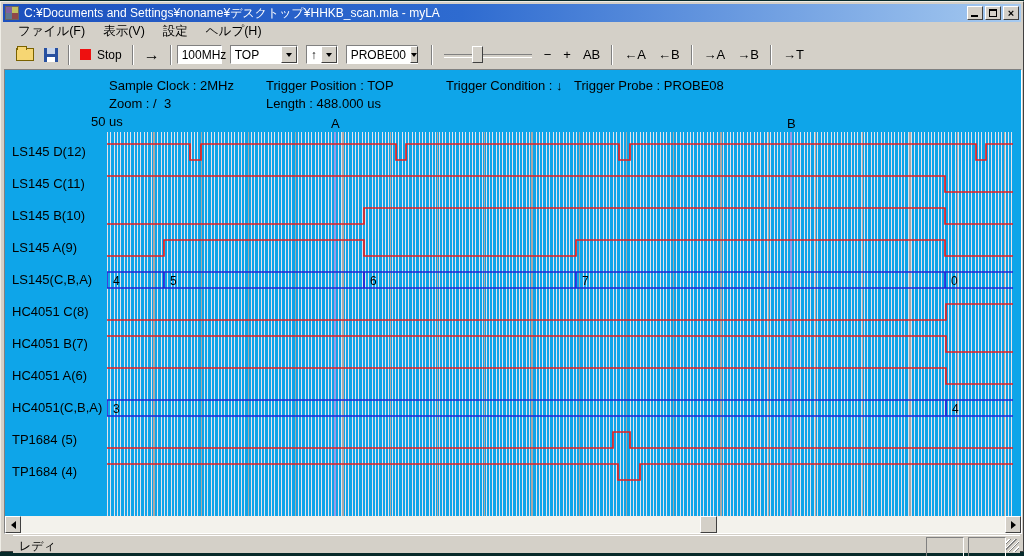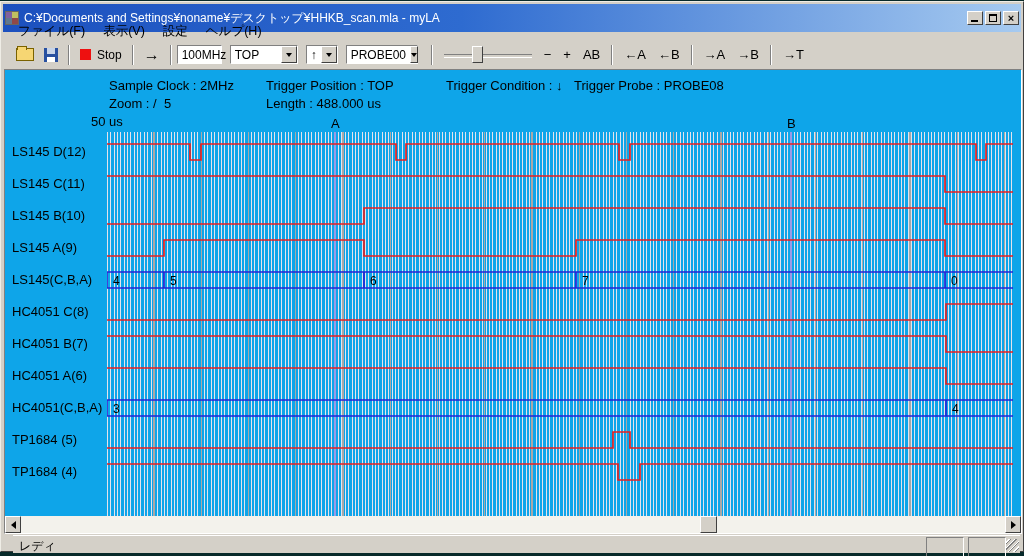--- a/index.html
+++ b/index.html
@@ -1,21 +1,21 @@
 <!DOCTYPE html>
 <html><head>
 <meta charset="utf-8">
 <style>
   html,body{margin:0;padding:0;}
   body{background:#072a2a;font-family:"Liberation Sans",sans-serif;}
   #page{position:relative;width:1024px;height:556px;background:#072a2a;overflow:hidden;}
   #win{position:absolute;left:0;top:1px;width:1024px;height:551px;background:#D4D0C8;
        border-top:1px solid #EFEDE6;border-left:1px solid #EFEDE6;border-right:1px solid #404040;border-bottom:1px solid #404040;box-sizing:border-box;}
   
-  #titlebar{position:absolute;left:2px;top:2px;right:2px;height:28px;
+  #titlebar{position:absolute;left:2px;top:2px;right:2px;height:18px;
     background:linear-gradient(90deg,#1C50BE 0%,#2E6BD0 45%,#A6CAF0 100%);
     display:flex;align-items:center;padding:0 2px;box-sizing:border-box;}
   #app-icon{width:14px;height:14px;background:#b8b4ac;border:1px solid #6a6660;display:grid;grid-template-columns:1fr 1fr;grid-template-rows:1fr 1fr;box-sizing:border-box;flex:none;}
   #app-icon i{display:block;}
   #app-icon i:nth-child(1){background:#8060a0;}#app-icon i:nth-child(2){background:#c0c060;}
   #app-icon i:nth-child(3){background:#607890;}#app-icon i:nth-child(4){background:#904848;}
   #title-text{color:#fff;font-size:12px;margin-left:5px;flex:1;white-space:nowrap;overflow:hidden;}
   .winbtn{width:16px;height:14px;background:#D4D0C8;border-top:1px solid #fff;border-left:1px solid #fff;border-right:1px solid #404040;border-bottom:1px solid #404040;box-sizing:border-box;margin-left:2px;position:relative;flex:none;display:flex;align-items:center;justify-content:center;font-size:10px;line-height:10px;color:#000;}
   .glyph-min{position:absolute;left:3px;bottom:2px;width:7px;height:2px;background:#000;}
   .glyph-max{position:absolute;left:3px;top:2px;width:8px;height:8px;border:1px solid #000;border-top-width:2px;box-sizing:border-box;}
@@ -156,21 +156,21 @@
       <span class="zbtn">→B</span>
       <div class="tsep"></div>
       <span class="zbtn">→T</span>
     </div>
 
     <div id="client">
       <div class="info-text" style="left:104px;top:8px">Sample Clock : 2MHz</div>
       <div class="info-text" style="left:261px;top:8px">Trigger Position : TOP</div>
       <div class="info-text" style="left:441px;top:8px">Trigger Condition : ↓</div>
       <div class="info-text" style="left:569px;top:8px">Trigger Probe : PROBE08</div>
-      <div class="info-text" style="left:104px;top:26px">Zoom : /  5</div>
+      <div class="info-text" style="left:104px;top:26px">Zoom : /  3</div>
       <div class="info-text" style="left:261px;top:26px">Length : 488.000 us</div>
       <div id="ruler-label">50 us</div>
 
       <div id="channel-labels">
           <div class="ch-label" style="top: 74px;">LS145 D(12)</div>
           <div class="ch-label" style="top: 106px;">LS145 C(11)</div>
           <div class="ch-label" style="top: 138px;">LS145 B(10)</div>
           <div class="ch-label" style="top: 170px;">LS145 A(9)</div>
           <div class="ch-label" style="top: 202px;">LS145(C,B,A)</div>
           <div class="ch-label" style="top: 234px;">HC4051 C(8)</div>

